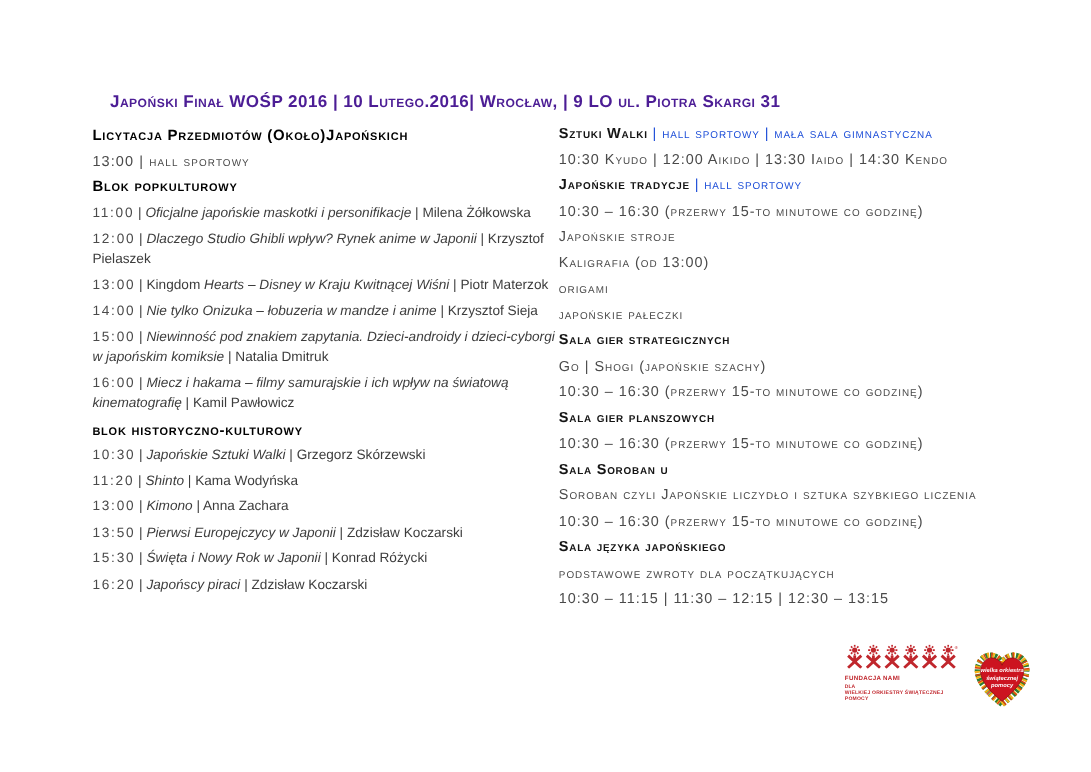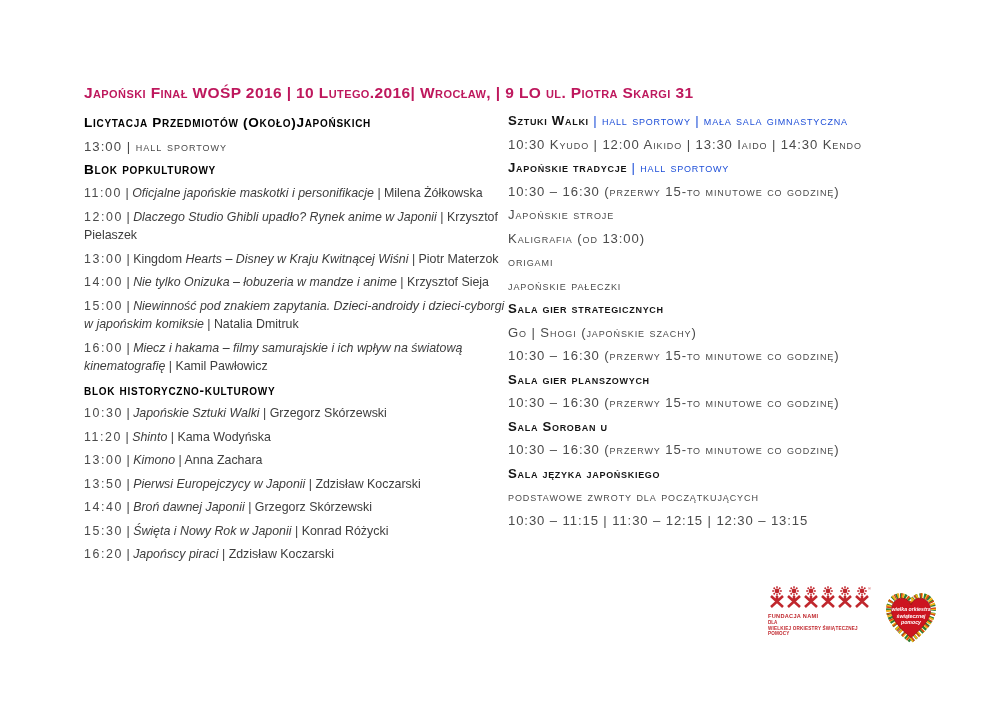--- a/index.html
+++ b/index.html
@@ -1,22 +1,22 @@
 <!DOCTYPE html>
 <html><head>
 <meta charset="utf-8">
 <style>
   html,body{margin:0;padding:0;background:#ffffff;}
   .page{
     position:relative;width:992px;height:702px;background:#ffffff;overflow:hidden;
     font-family:"Liberation Sans",sans-serif;
   }
   .title{
-    position:absolute;left:84px;top:84px;margin:0;
-    font-size:15.5px;font-weight:700;color:#be185d;
+    position:absolute;left:100px;top:84px;margin:0;
+    font-size:15.5px;font-weight:700;color:#4c1d95;
     font-variant:small-caps;letter-spacing:0.4px;white-space:nowrap;text-align:right;
   }
   .col{position:absolute;}
   .col-left{left:84px;top:113px;width:432px;}
   .col-right{left:508px;top:109px;width:440px;}
 
   
   .lheading{
     font-variant:small-caps;font-weight:700;color:#000000;
     font-size:13.6px;letter-spacing:0.7px;line-height:19px;margin-bottom:4.7px;
@@ -56,49 +56,49 @@
 
 <div class="page">
 
   <h1 class="title">Japoński Finał WOŚP 2016 | 10 Lutego.2016|  Wrocław, | 9 LO ul. Piotra Skargi 31</h1>
 
   <div class="col col-left" id="left-col">
       <div class="lheading">Licytacja Przedmiotów (Około)Japońskich</div>
       <div class="lcaps">13:00 | hall sportowy</div>
       <div class="lheading">Blok popkulturowy</div>
       <div class="litem"><span class="time">11:00</span> | <em>Oficjalne japońskie maskotki i personifikacje</em> | <span>Milena Żółkowska</span></div>
-      <div class="litem"><span class="time">12:00</span> | <em>Dlaczego Studio Ghibli upadło? Rynek anime w Japonii</em> | <span>Krzysztof Pielaszek</span></div>
+      <div class="litem"><span class="time">12:00</span> | <em>Dlaczego Studio Ghibli wpływ? Rynek anime w Japonii</em> | <span>Krzysztof Pielaszek</span></div>
       <div class="litem"><span class="time">13:00</span> | <span>Kingdom </span><em>Hearts – Disney w Kraju Kwitnącej Wiśni</em> | <span>Piotr Materzok</span></div>
       <div class="litem"><span class="time">14:00</span> | <em>Nie tylko Onizuka – łobuzeria w mandze i anime</em> | <span>Krzysztof Sieja</span></div>
       <div class="litem"><span class="time">15:00</span> | <em>Niewinność pod znakiem zapytania. Dzieci-androidy i dzieci-cyborgi w japońskim komiksie</em> | <span>Natalia Dmitruk</span></div>
       <div class="litem"><span class="time">16:00</span> | <em>Miecz i hakama – filmy samurajskie i ich wpływ na światową kinematografię</em> | <span>Kamil Pawłowicz</span></div>
       <div class="lheading">blok historyczno-kulturowy</div>
       <div class="litem"><span class="time">10:30</span> | <em>Japońskie Sztuki Walki</em> | <span>Grzegorz Skórzewski</span></div>
       <div class="litem"><span class="time">11:20</span> | <em>Shinto</em> | <span>Kama Wodyńska</span></div>
       <div class="litem"><span class="time">13:00</span> | <em>Kimono</em> | <span>Anna Zachara</span></div>
       <div class="litem"><span class="time">13:50</span> | <em>Pierwsi Europejczycy w Japonii</em> | <span>Zdzisław Koczarski</span></div>
-      <div class="litem"><span class="time">14:40</span> | <em>Broń dawnej Japonii</em> | <span>Grzegorz Skórzewski</span></div>
       <div class="litem"><span class="time">15:30</span> | <em>Święta i Nowy Rok w Japonii</em> | <span>Konrad Różycki</span></div>
       <div class="litem"><span class="time">16:20</span> | <em>Japońscy piraci</em> | <span>Zdzisław Koczarski</span></div>
     </div>
   <div class="col col-right" id="right-col">
       <div class="rheading"><span class="rbold">Sztuki Walki</span><span class="rsuffix"> | hall sportowy | mała sala gimnastyczna</span></div>
       <div class="rcaps">10:30 Kyudo | 12:00 Aikido  | 13:30 Iaido  | 14:30  Kendo</div>
       <div class="rheading"><span class="rbold">Japońskie tradycje</span><span class="rsuffix"> | hall sportowy</span></div>
       <div class="rcaps">10:30 – 16:30 (przerwy 15-to minutowe co godzinę)</div>
       <div class="rcaps">Japońskie stroje</div>
       <div class="rcaps">Kaligrafia (od 13:00)</div>
       <div class="rcaps">origami</div>
       <div class="rcaps">japońskie pałeczki</div>
       <div class="rheading"><span class="rbold">Sala gier strategicznych</span></div>
       <div class="rcaps">Go | Shogi (japońskie szachy)</div>
       <div class="rcaps">10:30 – 16:30 (przerwy 15-to minutowe co godzinę)</div>
       <div class="rheading"><span class="rbold">Sala gier planszowych</span></div>
       <div class="rcaps">10:30 – 16:30   (przerwy 15-to minutowe co godzinę)</div>
       <div class="rheading"><span class="rbold">Sala Soroban u</span></div>
+      <div class="rcaps">Soroban czyli Japońskie liczydło i sztuka szybkiego liczenia</div>
       <div class="rcaps">10:30 – 16:30 (przerwy 15-to minutowe co godzinę)</div>
       <div class="rheading"><span class="rbold">Sala języka japońskiego</span></div>
       <div class="rcaps">podstawowe zwroty dla początkujących</div>
       <div class="rcaps">10:30 – 11:15 | 11:30 – 12:15 | 12:30 – 13:15</div>
     </div>
 
   <div class="logos">
     <div class="nami">
       <svg width="104" height="22" viewBox="0 0 104 22" xmlns="http://www.w3.org/2000/svg">
         <g id="nami-fig" stroke="#c0272d" fill="#c0272d">

